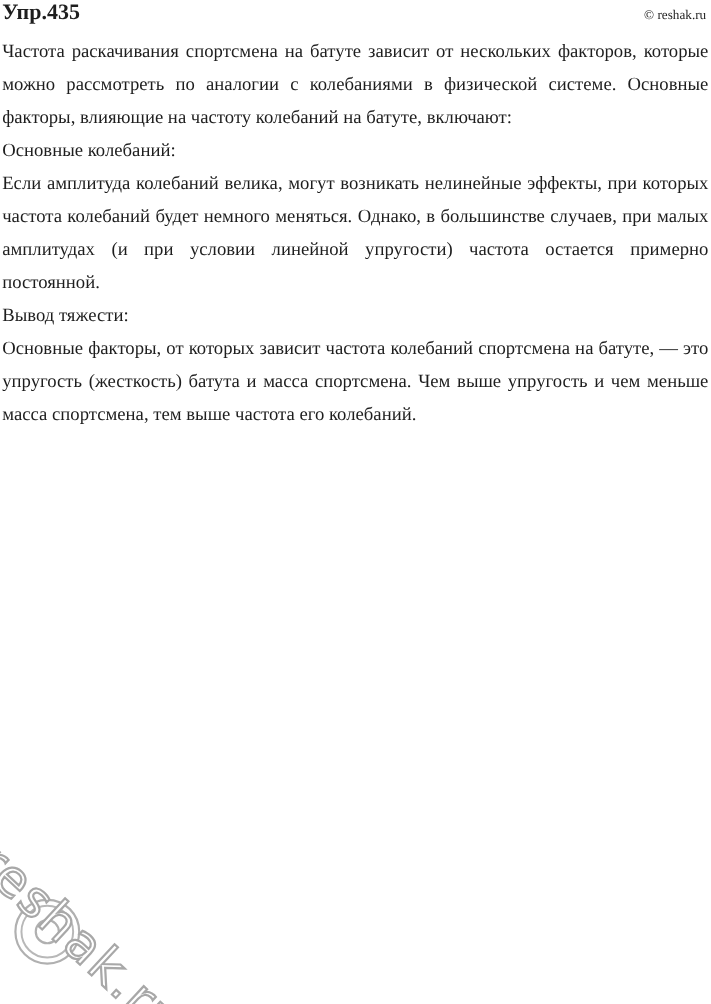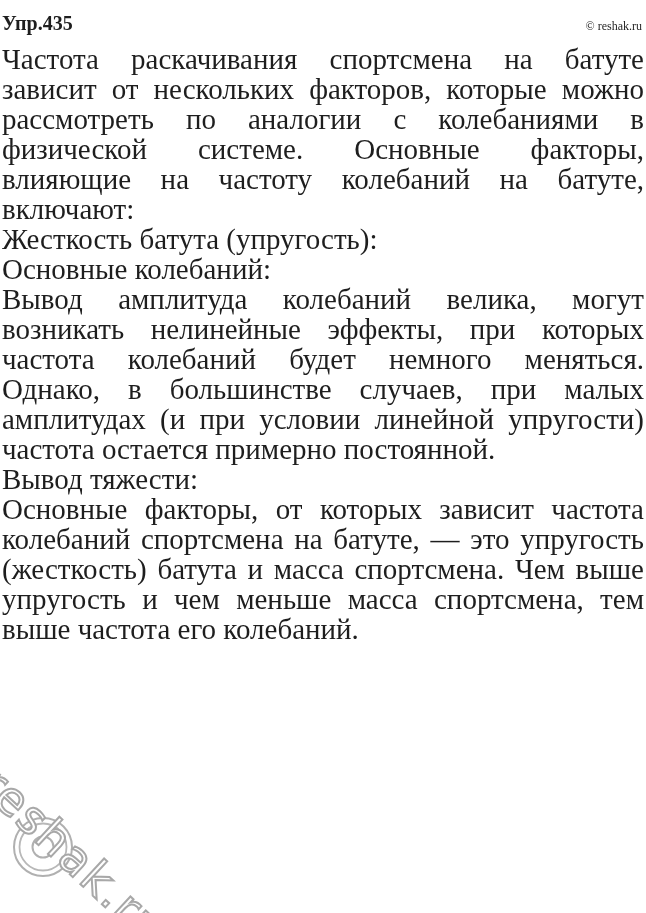--- a/index.html
+++ b/index.html
@@ -15,41 +15,41 @@
     height: 913px;
     box-sizing: border-box;
     font-family: "Liberation Serif", "DejaVu Serif", serif;
     color: #1e1e1e;
     background: #ffffff;
   }
   .header {
     display: flex;
     justify-content: space-between;
     align-items: baseline;
-    padding: 12px 4px 0 2px;
+    padding: 0 4px 0 2px;
     height: 22px;
   }
   .header .ex {
     font-weight: bold;
     font-size: 20px;
     line-height: 22px;
   }
   .header .cr {
     font-size: 12px;
     line-height: 22px;
   }
   .content {
     position: relative;
     z-index: 1;
     margin-top: 10px;
     padding: 0 2px;
   }
   .content p {
     margin: 0;
-    font-size: 29px;
+    font-size: 17px;
     line-height: 30px;
     text-align: justify;
     text-justify: inter-word;
     hyphens: none;
   }
   
   .watermark {
     position: absolute;
     left: 0;
     top: 728px;
@@ -91,20 +91,19 @@
     <div class="wm-text">reshak.ru</div>
   </div>
 
   <header class="header">
     <span class="ex">Упр.435</span>
     <span class="cr">© reshak.ru</span>
   </header>
 
   <main class="content">
     <p>Частота раскачивания спортсмена на батуте зависит от нескольких факторов, которые можно рассмотреть по аналогии с колебаниями в физической системе. Основные факторы, влияющие на частоту колебаний на батуте, включают:</p>
-    <p>Жесткость батута (упругость):</p>
     <p>Основные колебаний:</p>
-    <p>Вывод амплитуда колебаний велика, могут возникать нелинейные эффекты, при которых частота колебаний будет немного меняться. Однако, в большинстве случаев, при малых амплитудах (и при условии линейной упругости) частота остается примерно постоянной.</p>
+    <p>Если амплитуда колебаний велика, могут возникать нелинейные эффекты, при которых частота колебаний будет немного меняться. Однако, в большинстве случаев, при малых амплитудах (и при условии линейной упругости) частота остается примерно постоянной.</p>
     <p>Вывод тяжести:</p>
     <p>Основные факторы, от которых зависит частота колебаний спортсмена на батуте, — это упругость (жесткость) батута и масса спортсмена. Чем выше упругость и чем меньше масса спортсмена, тем выше частота его колебаний.</p>
   </main>
 
 </div>
 
 </body></html>

